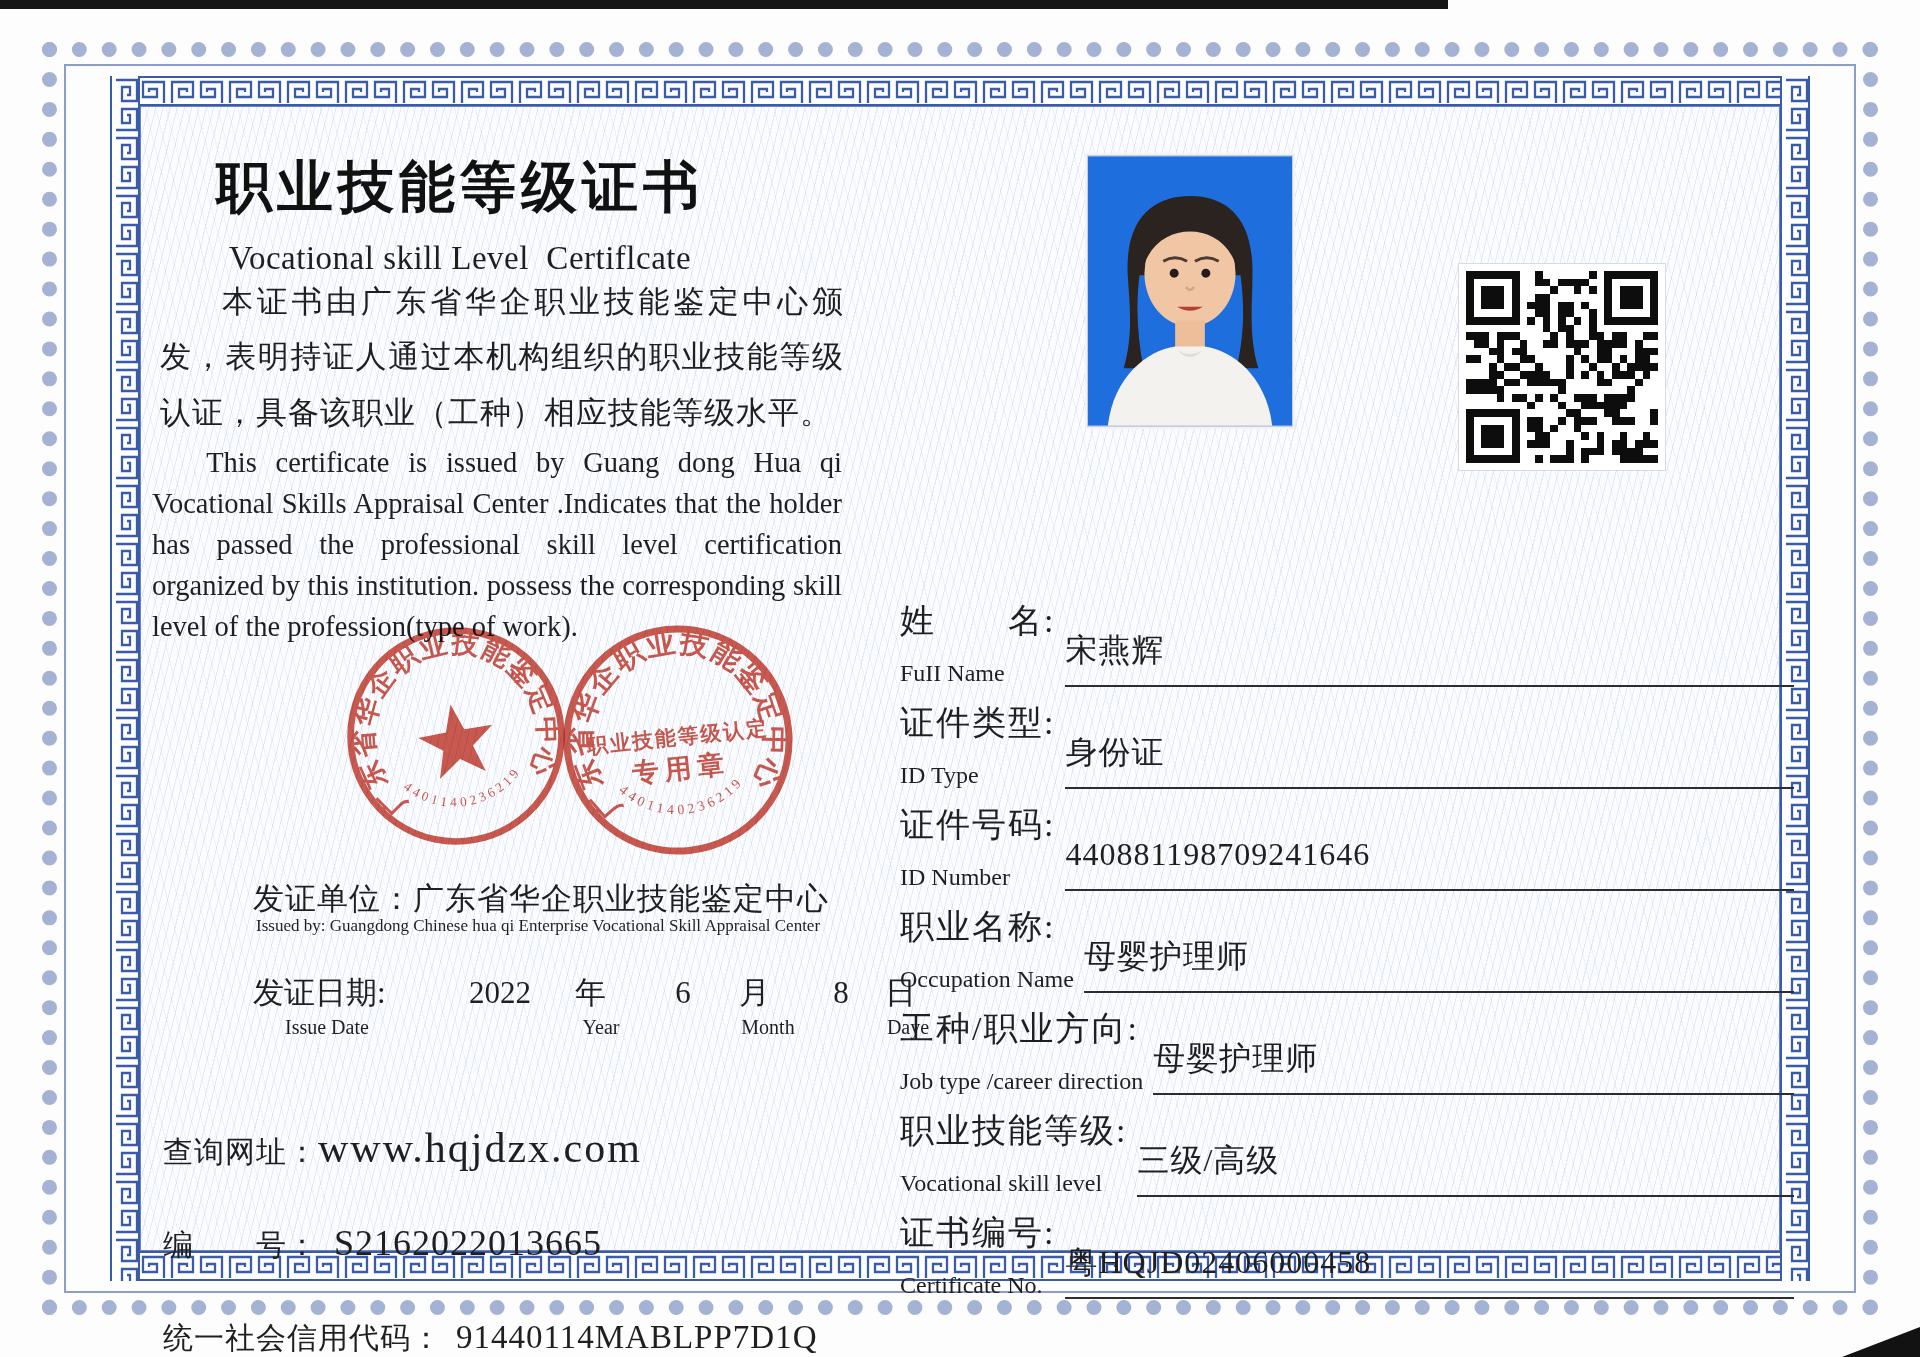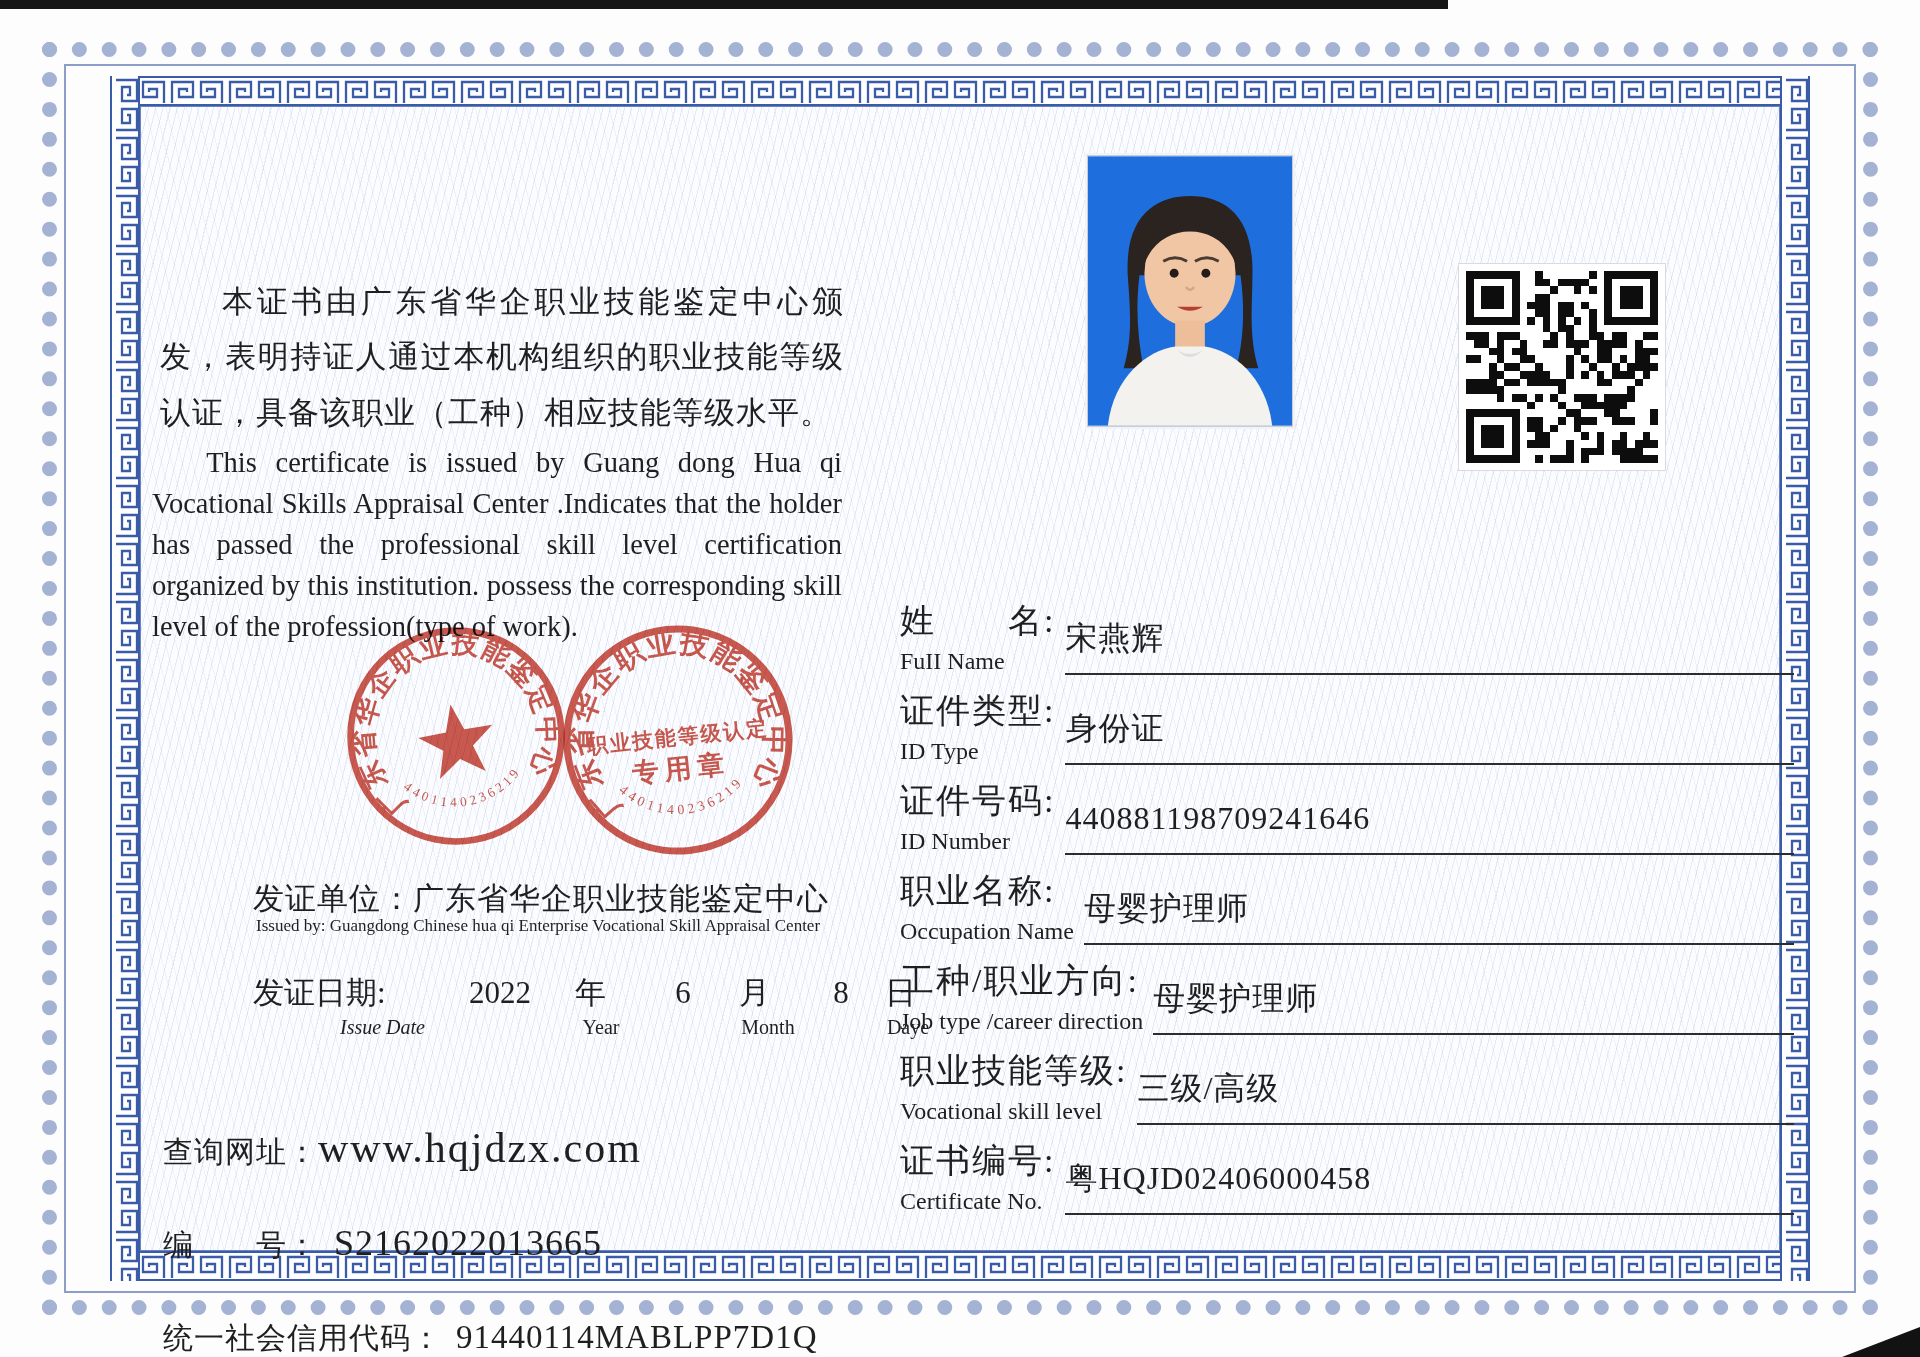--- a/index.html
+++ b/index.html
@@ -52,21 +52,21 @@
     text-indent:1.9em;text-align:justify;}
 
   .issuer{left:253px;top:878px;font-size:31px;letter-spacing:1px;}
   .issuer-en{left:256px;top:916px;font-size:17px;}
 
   .date-grid{left:253px;top:972px;display:grid;
     grid-template-columns:172px 150px 52px 112px 58px 88px 46px;
     font-size:31px;align-items:baseline;}
   .date-grid .num{text-align:center;}
   .date-grid .en{font-size:20px;text-align:center;margin-top:2px;}
-  .date-grid .en.first{text-align:right;padding-left:32px;font-style:italic;}
+  .date-grid .en.first{text-align:left;padding-left:32px;}
 
   .footer-block{left:163px;top:1088px;}
   .f-line{display:flex;align-items:baseline;margin-bottom:8px;}
   .f-zh{font-size:30px;letter-spacing:1px;margin-top:44px;}
   .f-web{font-size:42px;letter-spacing:2px;}
   .f-serial{font-size:36px;letter-spacing:1px;margin-left:16px;}
   .f-code{font-size:33px;letter-spacing:1px;margin-left:14px;}
 
   
   .stamp{opacity:.84;mix-blend-mode:multiply;}
@@ -77,21 +77,21 @@
   .photo{left:1087px;top:155px;width:206px;height:272px;border:1px solid #c9cdd6;box-shadow:0 0 0 2px #f2f3f7;}
   .qr{left:1458px;top:263px;width:208px;height:208px;background:#fff;border:1px solid #d8dbe2;
     padding:7px;display:grid;grid-template-columns:repeat(25,1fr);grid-template-rows:repeat(25,1fr);}
   .qr div{background:#fff;}
   .qr div.on{background:#0d0d0d;}
 
   .fields{left:900px;top:598px;width:894px;}
   .field-row{display:flex;align-items:flex-end;min-height:74px;margin-bottom:13px;}
   .f-label{flex:0 0 auto;padding-right:10px;}
   .fl-zh{font-size:34px;letter-spacing:2px;}
-  .fl-en{font-size:24px;margin-top:4px;}
+  .fl-en{font-size:24px;margin-top:16px;}
   .f-value-wrap{flex:1 1 auto;border-bottom:2.5px solid #2d2d2d;text-align:left;
     font-size:32px;letter-spacing:1px;padding-bottom:16px;line-height:1.15;}
 </style>
 </head>
 <body>
 
 <div class="page">
 
   <div class="scan-top"></div>
   <div class="scan-corner"></div>
@@ -709,20 +709,24 @@
       <svg viewBox="0 0 29 29" width="29" height="29">
         <path d="M4 25 L4 4 L25 4 L25 19 L11 19 L11 11 L19 11 L19 14" fill="none" stroke="var(--border-blue)" stroke-width="2.3"></path>
       </svg>
       <svg viewBox="0 0 29 29" width="29" height="29">
         <path d="M4 25 L4 4 L25 4 L25 19 L11 19 L11 11 L19 11 L19 14" fill="none" stroke="var(--border-blue)" stroke-width="2.3" transform="translate(29 0) scale(-1 1)"></path>
       </svg>
     </div>
 
   <div class="inner"></div>
 
+  <div class="abs title-block">
+    <div class="title-zh">职业技能等级证书</div>
+    <div class="title-en">Vocational skill Level  Certiflcate</div>
+  </div>
 
   <p class="abs intro-zh">本证书由广东省华企职业技能鉴定中心颁发，表明持证人通过本机构组织的职业技能等级认证，具备该职业（工种）相应技能等级水平。</p>
   <p class="abs intro-en">This certificate is issued by Guang dong Hua qi Vocational Skills Appraisal Center .Indicates that the holder has passed the professional skill level certification organized by this institution. possess the corresponding  skill level of the profession(type of  work).</p>
 
   <div class="abs issuer">发证单位：广东省华企职业技能鉴定中心</div>
   <div class="abs issuer-en">Issued by: Guangdong Chinese hua qi Enterprise Vocational Skill Appraisal Center</div>
 
   <div class="abs date-grid">
     <div>发证日期:</div>
     <div class="num">2022</div>

